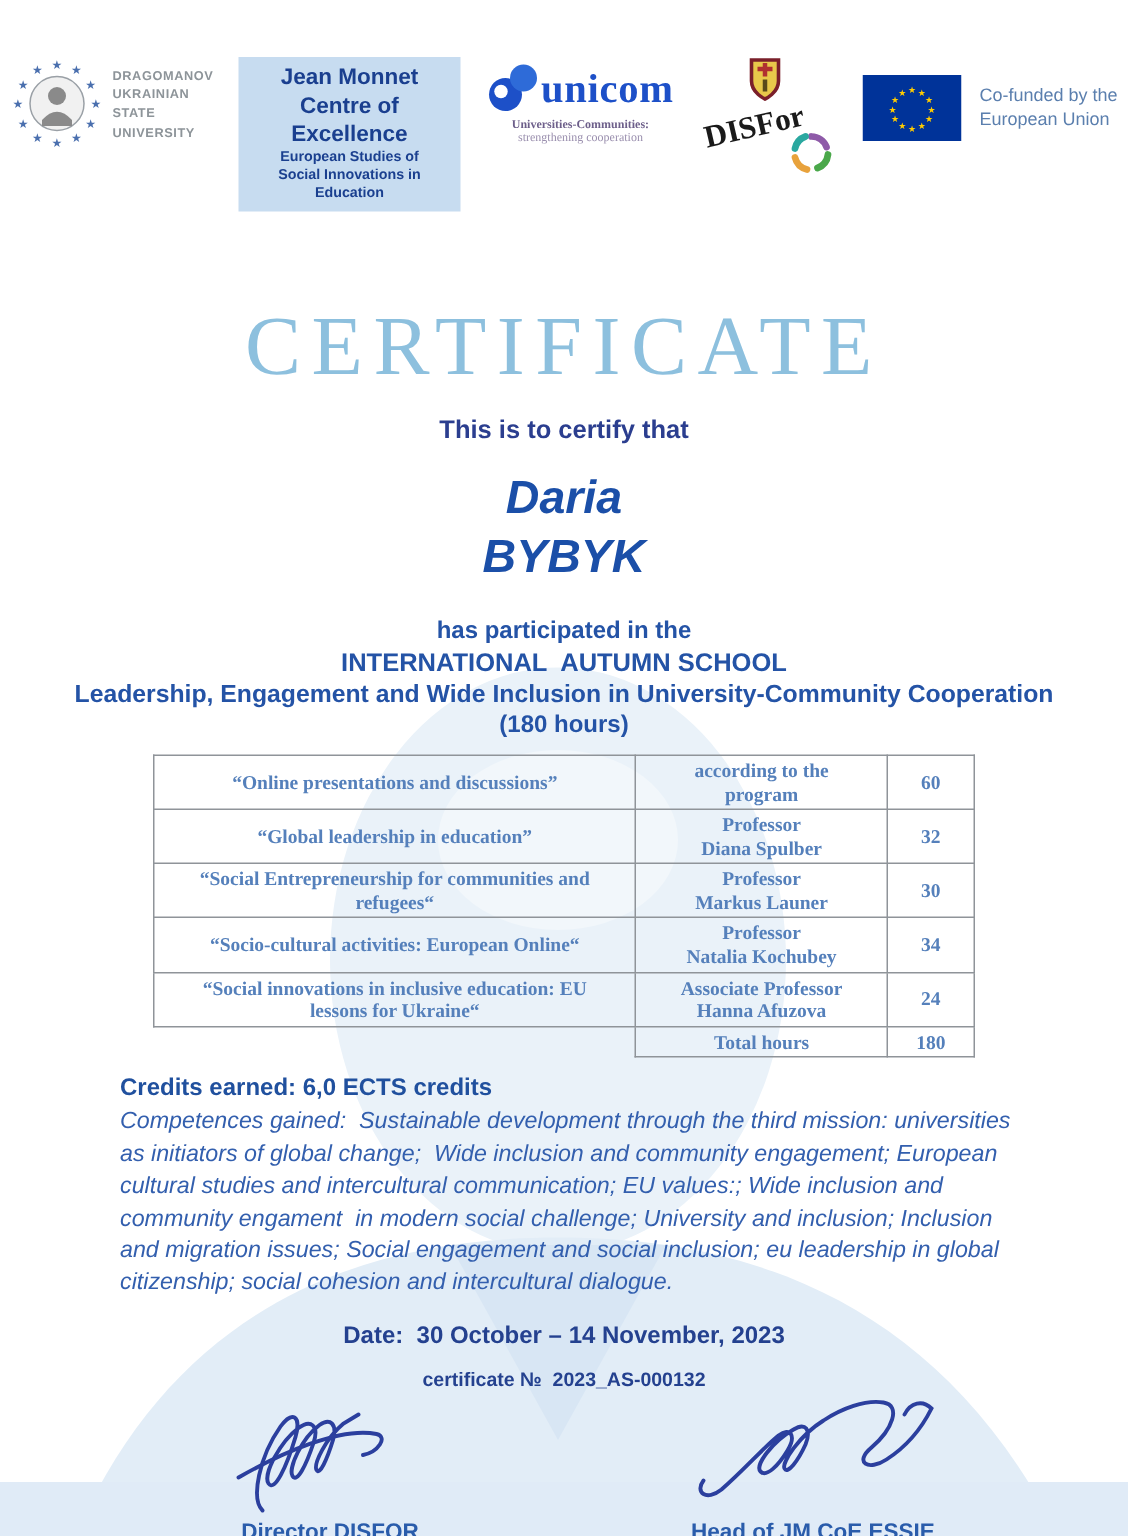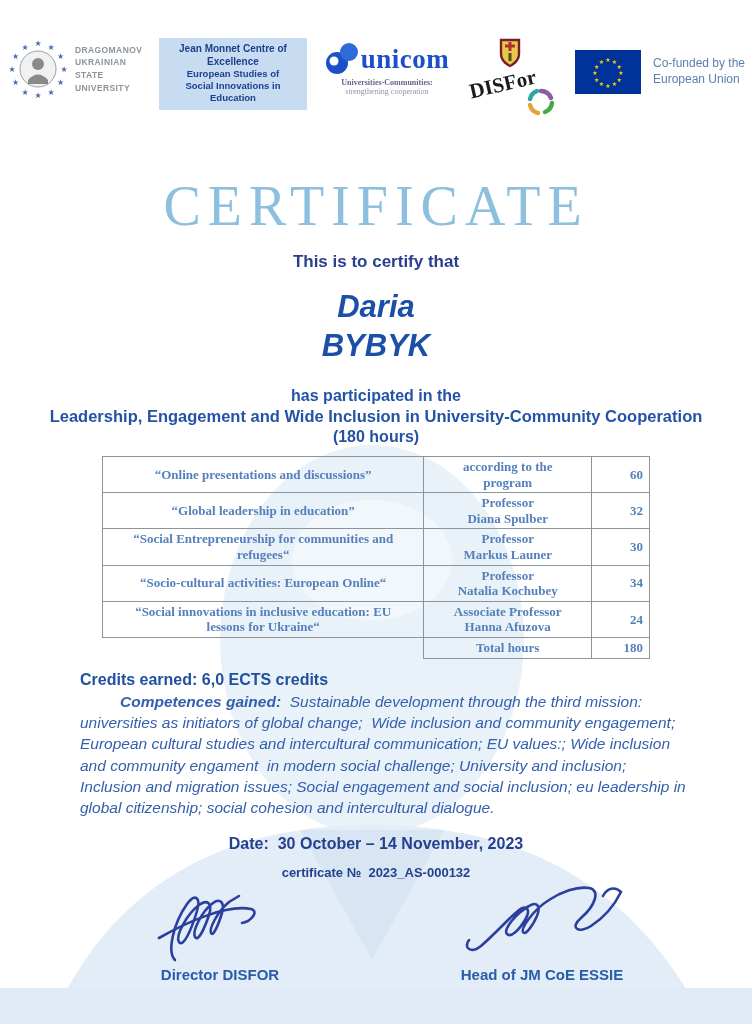--- a/index.html
+++ b/index.html
@@ -19,21 +19,21 @@
   }
   .logo-drag { display: flex; align-items: center; gap: 6px; width: 136px; }
   .drag-text {
     font-size: 8.5px; font-weight: bold; color: #8d9499;
     letter-spacing: .4px; line-height: 1.5; white-space: pre-line;
   }
   .essie-box {
     width: 148px; background: #c7dcf0; text-align: center;
     padding: 5px 4px 6px; line-height: 1.25;
   }
-  .essie-heading { font-size: 10px; font-weight: bold; color: #1a3f8f; }
+  .essie-heading { font-size: 15px; font-weight: bold; color: #1a3f8f; }
   .essie-acronym {
     font-family: "Liberation Serif", serif; font-size: 25px; font-weight: bold;
     color: #d3c269; letter-spacing: 3px; line-height: 1.1;
   }
   .essie-subtitle { font-size: 9.5px; font-weight: bold; color: #1a3f8f; white-space: pre-line; }
   .logo-unicom { width: 128px; text-align: center; padding-top: 4px; font-family: Liberation Serif, serif; }
   .unicom-top { display: flex; align-items: center; justify-content: center; gap: 2px; }
   .unicom-word { font-size: 27px; font-weight: bold; color: #1d50c8; letter-spacing: .5px; }
   .unicom-tag1 { font-size: 8px; font-weight: bold; color: #6d5f8a; margin-top: 2px; }
   .unicom-tag2 { font-size: 8px; color: #9a8fae; }
@@ -68,29 +68,29 @@
     margin: 10px auto 0; border-collapse: collapse; width: 548px;
     font-family: "Liberation Serif", serif; font-weight: bold;
     font-size: 13px; color: #5580bb;
   }
   .course-table td {
     border: 1px solid #8f9499; text-align: center; vertical-align: middle;
     padding: 2px 6px; line-height: 1.2;
   }
   .course-table td.c1 { width: 322px; }
   .course-table td.c2 { width: 168px; }
-  .course-table td.c3 { width: 58px; text-align: right; }
+  .course-table td.c3 { width: 58px; }
   .course-table td.cell-empty { border: none; }
   .prelined { white-space: pre-line; }
   .prewrap { white-space: pre-wrap; }
 
   
   .credits-line { margin: 12px 70px 0 80px; font-size: 16px; font-weight: bold; color: #20509e; }
   .competences { margin: 2px 66px 0 80px; font-size: 15.5px; font-style: italic; color: #335fae; line-height: 1.38; text-align: left; }
-  .competences .comp-label { font-weight: bold; margin-left: 40px; }
+  .competences .comp-label { font-weight: normal; }
 
   
   .date-line { margin-top: 16px; text-align: center; font-size: 16px; font-weight: bold; color: #24418f; }
   .certno-line { margin-top: 12px; text-align: center; font-size: 13px; font-weight: bold; color: #24418f; }
 
   
   .sig-row { display: flex; justify-content: space-between; padding: 2px 60px 0 70px; }
   .sig-block { width: 300px; text-align: center; }
   .sig-img { height: 82px; display: flex; align-items: center; justify-content: center; }
   .sig-text { font-size: 15px; font-weight: bold; color: #2a5cab; line-height: 1.42; }
@@ -201,20 +201,21 @@
     <div class="cert-title">CERTIFICATE</div>
     <div class="certify-line">This is to certify that</div>
 
     <div class="recipient">
       <div class="fname">Daria</div>
       <div class="lname">BYBYK</div>
     </div>
 
     <div class="participation">
       <div class="p1">has participated in the</div>
+      <div class="p2 prewrap">INTERNATIONAL  AUTUMN SCHOOL</div>
       <div class="p3">Leadership, Engagement and Wide Inclusion in University-Community Cooperation</div>
       <div class="p4">(180 hours)</div>
     </div>
 
     <table class="course-table">
       <tbody>
         <tr>
           <td class="c1 prelined">“Online presentations and discussions”</td>
           <td class="c2 prelined">according to the
 program</td>

